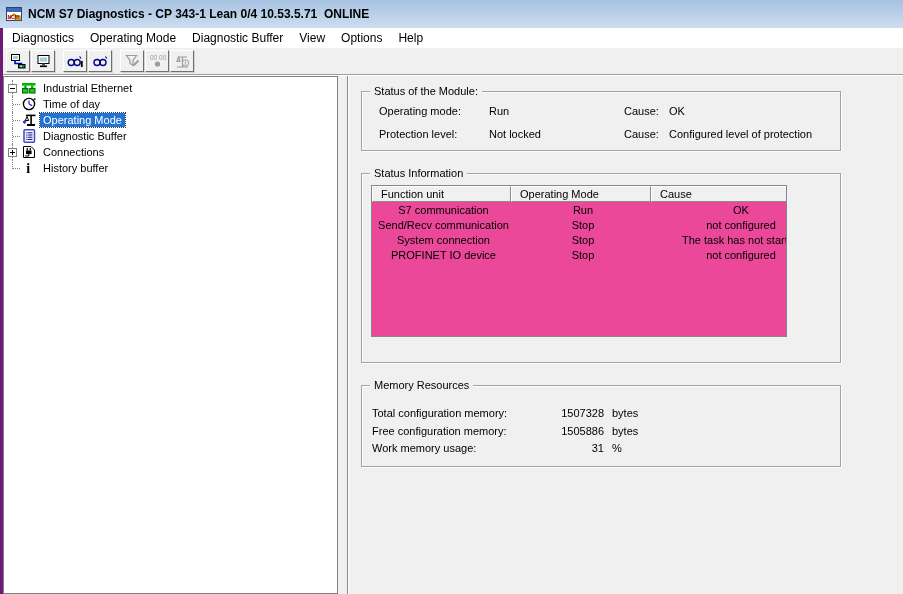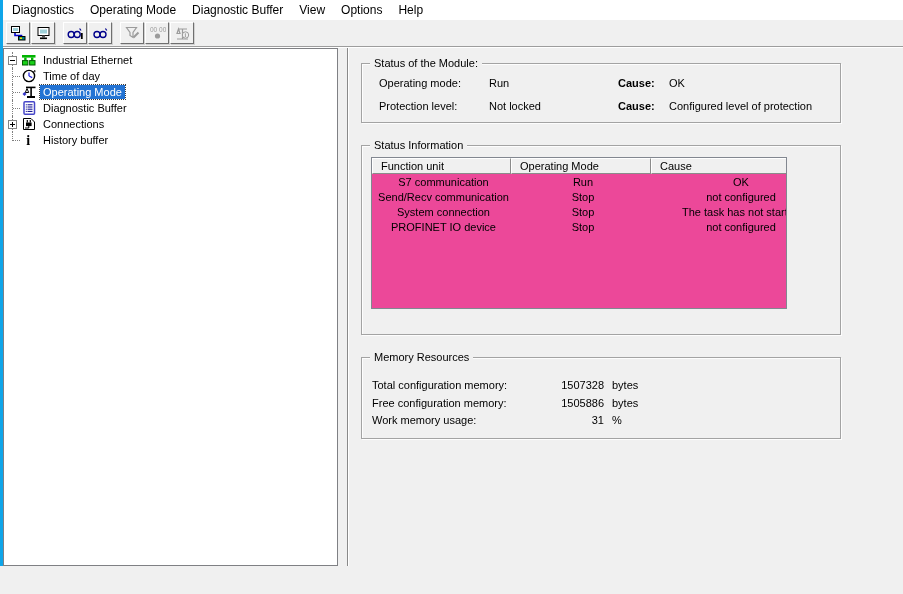--- a/index.html
+++ b/index.html
@@ -7,21 +7,21 @@
   body { font-family:"Liberation Sans", sans-serif; font-size:11px; color:#000; background:#f0f0f0; }
 
   .app { position:relative; width:903px; height:594px; background:#f0f0f0; }
 
   
   .titlebar { height:28px; background:linear-gradient(#a7c2e0,#cdddf0); display:flex; align-items:center; padding-left:6px; }
   .titlebar .app-icon { width:16px; height:16px; margin-right:6px; flex:0 0 auto; }
   .title-text { font-size:12px; font-weight:bold; color:#000; white-space:pre; }
 
   
-  .frame-body { border-left:3px solid #0ea5e9; height:566px; display:flex; flex-direction:column; }
+  .frame-body { border-left:3px solid #701a75; height:566px; display:flex; flex-direction:column; }
 
   
   .menubar { height:20px; background:#ffffff; display:flex; align-items:stretch; font-size:12px; padding-left:1px; }
   .menu-item { padding:0 8px; line-height:20px; cursor:default; }
 
   
   .toolbar { height:27px; background:#f0f0f0; display:flex; align-items:center; padding-left:3px; border-bottom:1px solid #9d9d9d; }
   .tbtn { width:24px; height:22px; background:#f0f0f0; border:1px solid; border-color:#ffffff #6f6f6f #6f6f6f #ffffff; box-shadow:1px 1px 0 rgba(0,0,0,.12); margin-right:1px; display:flex; align-items:center; justify-content:center; padding:0; }
   .tbtn.grp { margin-left:7px; }
   .tbtn svg { display:block; }
@@ -49,21 +49,21 @@
   
   .groupbox { position:relative; width:480px; margin-left:13px; border:1px solid #a3a3a3; box-shadow:1px 1px 0 #fdfdfd, inset 1px 1px 0 #fdfdfd; background:#f0f0f0; }
   .gb-title { position:absolute; top:-7px; left:8px; background:#f0f0f0; padding:0 4px; line-height:13px; }
   .gb1 { height:60px; margin-bottom:22px; }
   .gb2 { height:190px; margin-bottom:22px; }
   .gb3 { height:82px; }
 
   .sm-row { position:absolute; left:0; right:0; height:14px; }
   .sm-row .c1 { position:absolute; left:17px; }
   .sm-row .c2 { position:absolute; left:127px; }
-  .sm-row .c3 { position:absolute; left:256px;font-weight:bold; }
+  .sm-row .c3 { position:absolute; left:262px; }
   .sm-row .c4 { position:absolute; left:307px; }
 
   
   .listview { position:absolute; left:9px; top:11px; width:416px; height:152px; background:#ec4899; border:1px solid #828790; overflow:hidden; }
   .lv-head { display:flex; height:16px; background:#f0f0f0; }
   .lv-hcell { flex:0 0 auto; padding:1px 0 0 8px; background:#f0f0f0; border-top:1px solid #fff; border-left:1px solid #fff; border-right:1px solid #8b8b8b; border-bottom:1px solid #8b8b8b; overflow:hidden; white-space:nowrap; }
   .lv-hcell.stub { flex:1 1 auto; padding:0; }
   .w1 { width:139px; } .w2 { width:140px; } .w3 { width:176px; }
   .lv-row { display:flex; height:15px; align-items:center;text-align:center; }
   .lv-cell { flex:0 0 auto; padding-left:4px; white-space:nowrap; overflow:hidden; }
@@ -71,20 +71,32 @@
   .mem-row { position:absolute; left:0; right:0; height:14px; }
   .mem-row .ml { position:absolute; left:10px; }
   .mem-row .mv { position:absolute; left:148px; width:94px; text-align:right; }
   .mem-row .mu { position:absolute; left:250px; }
 </style>
 </head>
 <body>
 
 <div class="app">
 
+  <div class="titlebar">
+    <span class="app-icon">
+      <svg width="16" height="16" viewBox="0 0 16 16">
+        <rect x="0.5" y="1.5" width="15" height="13" fill="#ffffff" stroke="#27427c"></rect>
+        <rect x="1" y="2" width="14" height="4" fill="#3a6ab4"></rect>
+        <path d="M2 13 L8 8 L13 12" stroke="#c49110" stroke-width="1.5" fill="none"></path>
+        <rect x="9" y="10" width="5" height="4" fill="#f5e13c" stroke="#806c10"></rect>
+        <text x="1.5" y="13" font-size="5" font-weight="bold" fill="#b00000" font-family="Liberation Sans, sans-serif">NCM</text>
+      </svg>
+    </span>
+    <span class="title-text">NCM S7 Diagnostics - CP 343-1 Lean 0/4 10.53.5.71 &nbsp;ONLINE</span>
+  </div>
 
   <div class="frame-body">
 
     <div class="menubar">
       <span class="menu-item">Diagnostics</span>
       <span class="menu-item">Operating Mode</span>
       <span class="menu-item">Diagnostic Buffer</span>
       <span class="menu-item">View</span>
       <span class="menu-item">Options</span>
       <span class="menu-item">Help</span>

